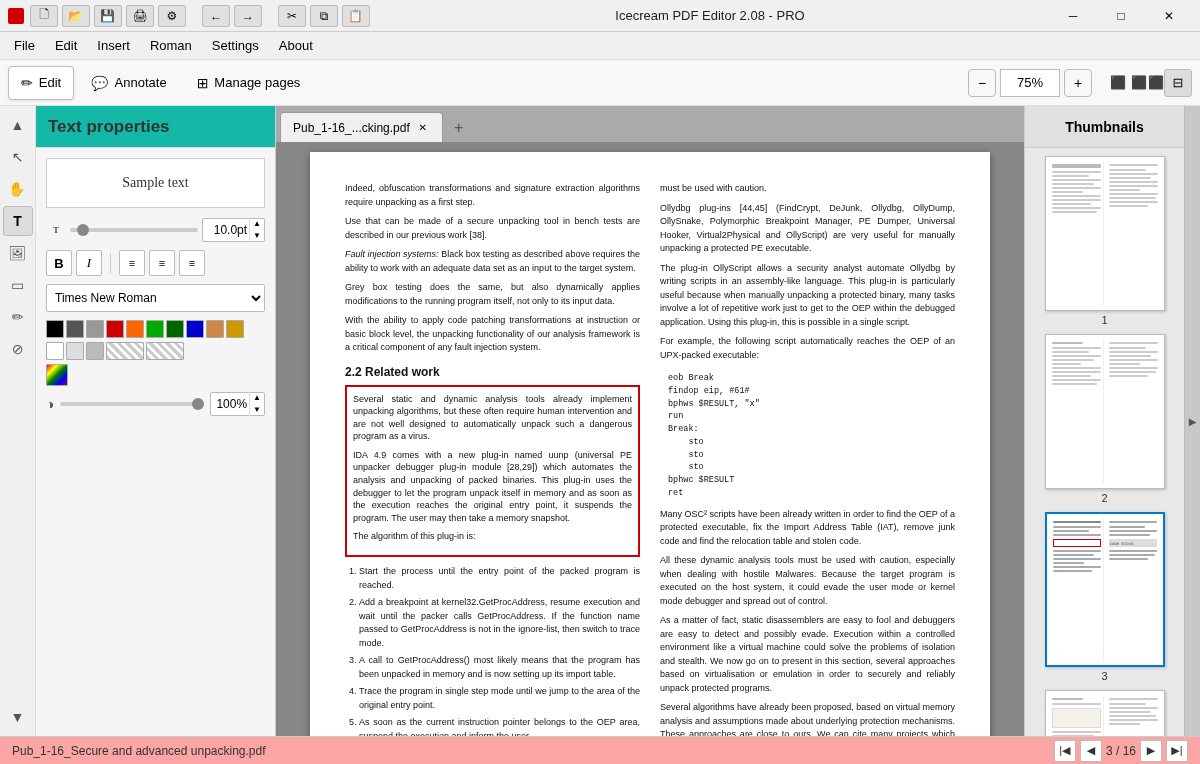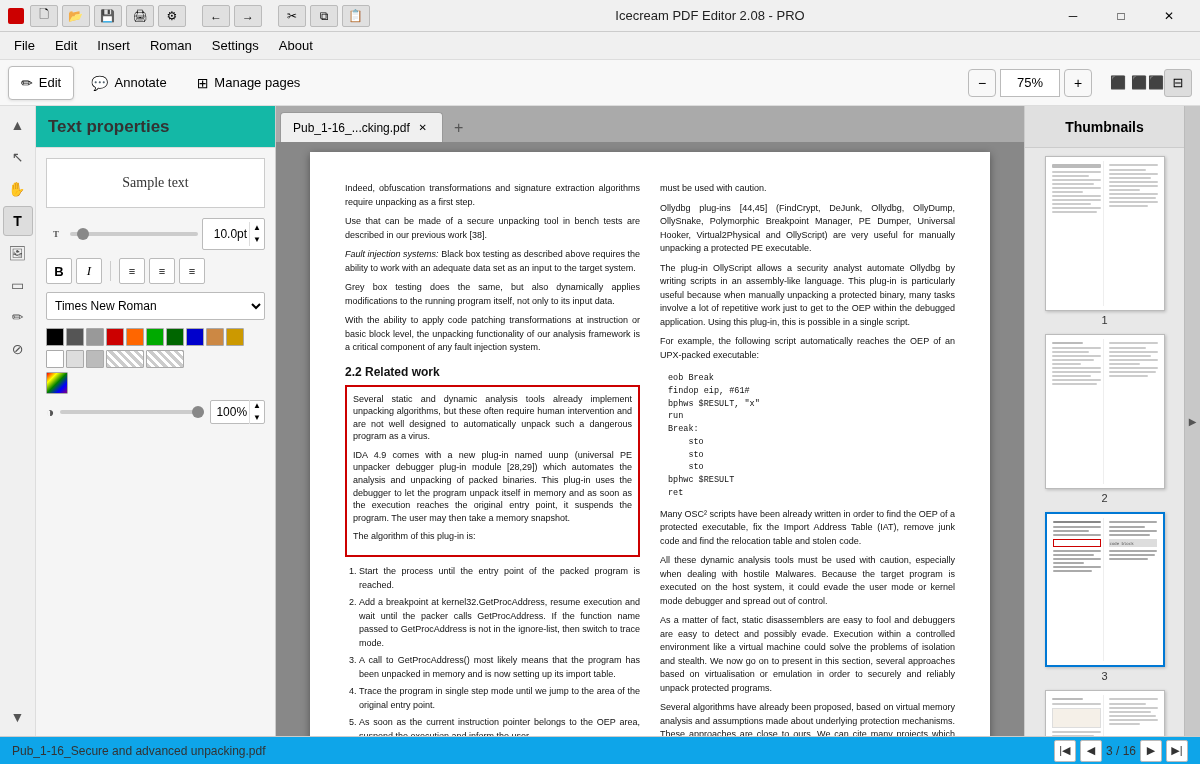--- a/index.html
+++ b/index.html
@@ -314,21 +314,21 @@
       justify-content: center;
       cursor: pointer;
       font-size: 10px;
       color: #555;
       border-left: 1px solid #bbb;
     }
 
     
     .statusbar {
       height: 28px;
-      background: #0ea5e9;
+      background: #fca5a5;
       border-top: 1px solid #ccc;
       display: flex;
       align-items: center;
       padding: 0 12px;
       justify-content: space-between;
       font-size: 12px;
       color: #333;
     }
     .status-nav { display: flex; align-items: center; gap: 4px; }
     .nav-btn { width: 22px; height: 22px; border: 1px solid #bbb; background: white; border-radius: 2px; cursor: pointer; display: flex; align-items: center; justify-content: center; font-size: 11px; }
@@ -430,21 +430,21 @@
     <div class="panel-content">
       
       <div class="sample-text-box">
         <span style="font-family: 'Times New Roman', serif; font-size:14px;">Sample text</span>
       </div>
 
       
       <div class="text-size-row">
         <div class="text-size-icon" style="font-size:9px; font-weight:bold; font-family:serif;">T</div>
         <input type="range" min="6" max="72" value="10" class="slider" style="flex: 1 1 0%;">
-        <div style="display:flex; align-items:center; border:1px solid #bbb; height:32px; background:white; border-radius:2px;">
+        <div style="display:flex; align-items:center; border:1px solid #bbb; height:24px; background:white; border-radius:2px;">
           <input type="text" value="10.0pt" style="width: 46px; border: none; outline: none; text-align: right; font-size: 12px; padding: 0px 2px;">
           <div style="display:flex; flex-direction:column; border-left:1px solid #ddd;">
             <div style="font-size:8px; cursor:pointer; padding:0 3px; line-height:12px;">▲</div>
             <div style="font-size:8px; cursor:pointer; padding:0 3px; line-height:12px;">▼</div>
           </div>
         </div>
       </div>
 
       
       <div class="format-row">

